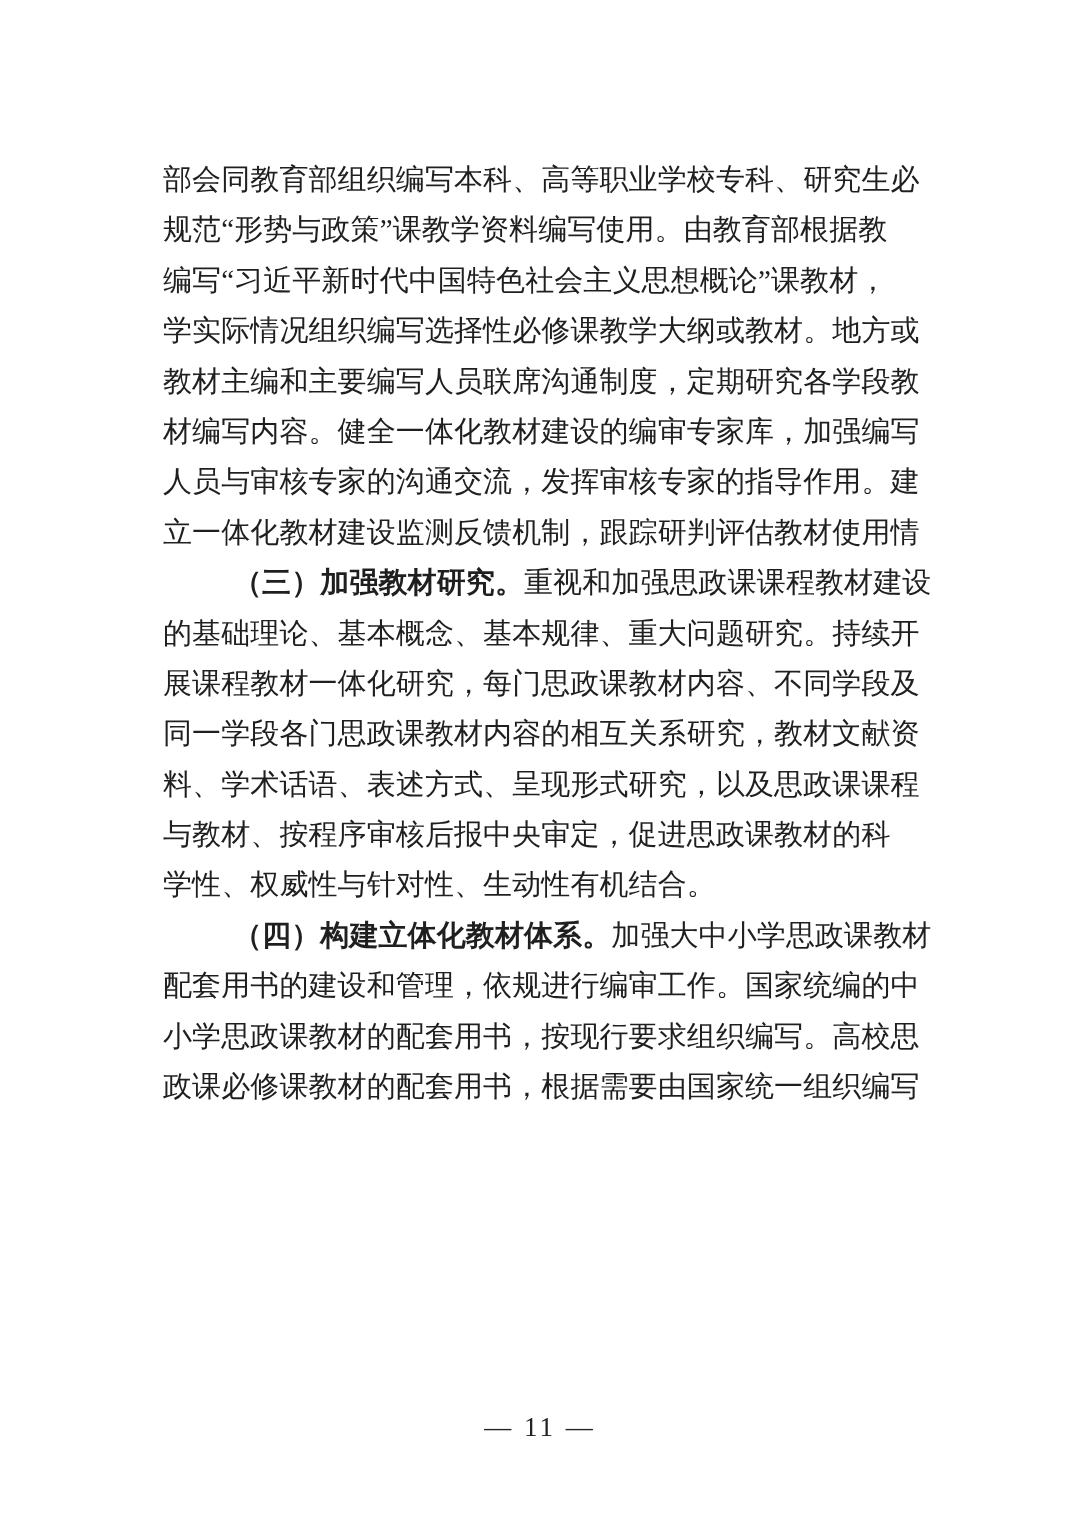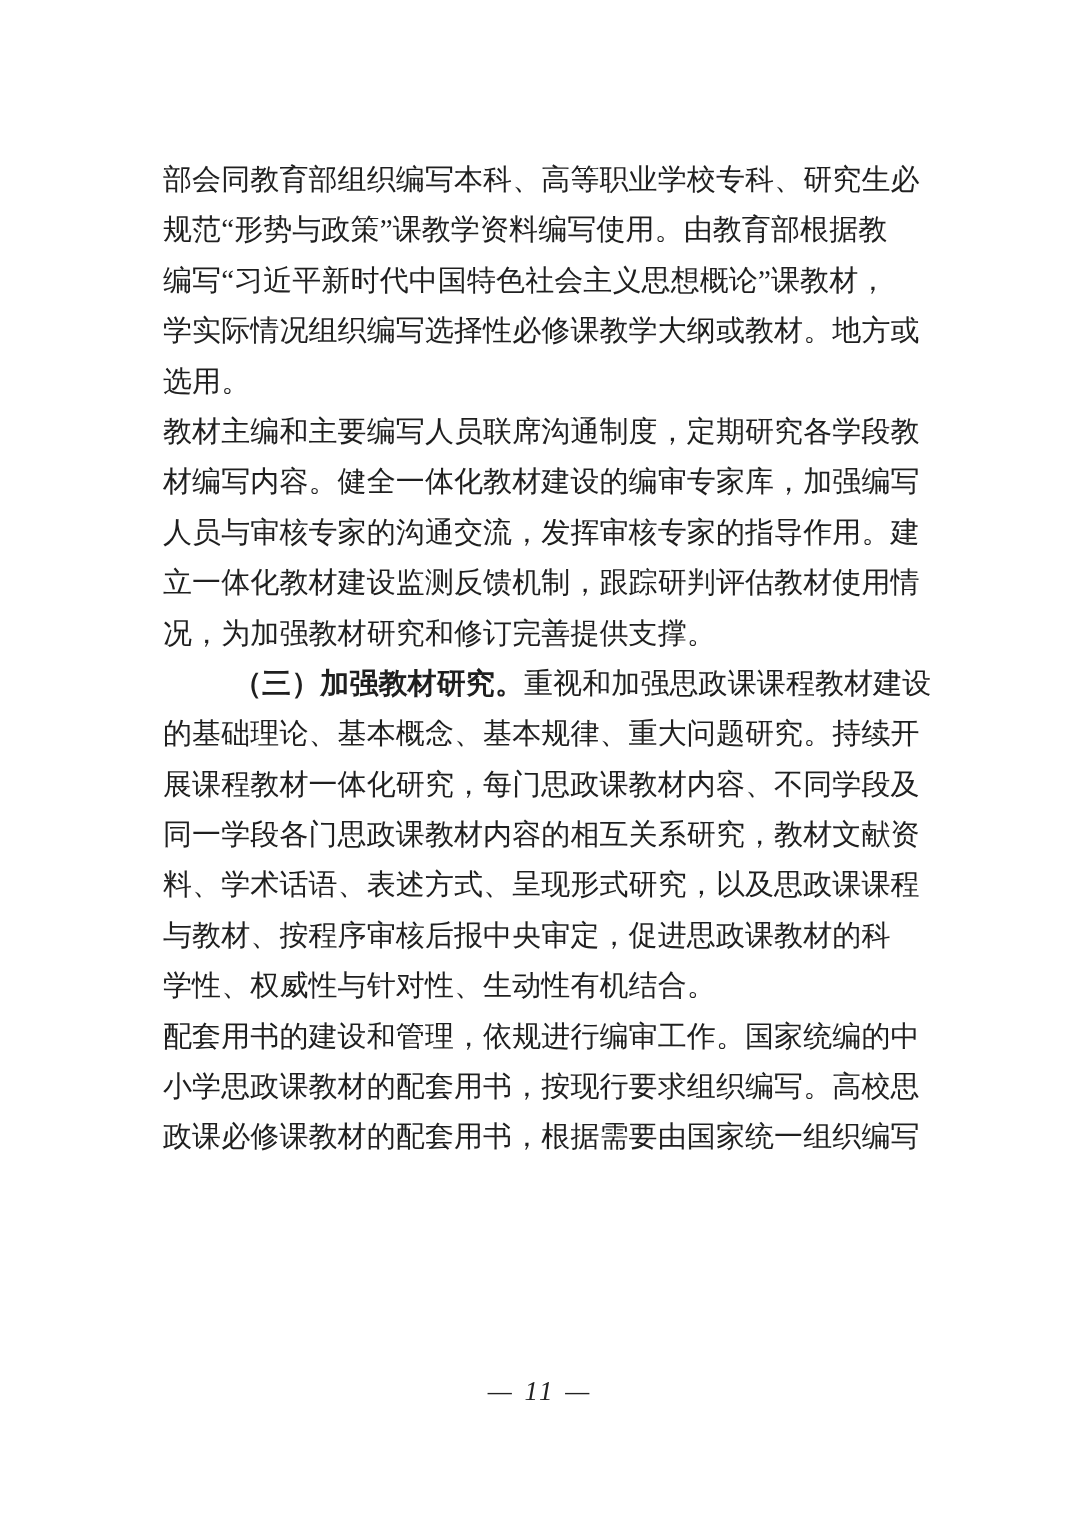--- a/index.html
+++ b/index.html
@@ -32,52 +32,52 @@
     color: #1f1f1f;
   }
   .line.indent {
     padding-left: 70px;
   }
   .line .b {
     font-weight: 700;
   }
   .page-number {
     position: absolute;
-    top: 1376px;
+    top: 1412px;
     left: 0;
     width: 100%;
     text-align: center;
     font-size: 27px;
     letter-spacing: 3px;
     color: #222222;
-    font-style: italic;
   }
 </style>
 </head>
 <body>
 
 <div class="page">
   <div class="text-block">
     <div class="line">部会同教育部组织编写本科、高等职业学校专科、研究生必</div>
     <div class="line">规范“形势与政策”课教学资料编写使用。由教育部根据教</div>
     <div class="line">编写“习近平新时代中国特色社会主义思想概论”课教材，</div>
     <div class="line">学实际情况组织编写选择性必修课教学大纲或教材。地方或</div>
-    <div class="line">选用。</div>
     <div class="line">教材主编和主要编写人员联席沟通制度，定期研究各学段教</div>
     <div class="line">材编写内容。健全一体化教材建设的编审专家库，加强编写</div>
     <div class="line">人员与审核专家的沟通交流，发挥审核专家的指导作用。建</div>
     <div class="line">立一体化教材建设监测反馈机制，跟踪研判评估教材使用情</div>
-    <div class="line">况，为加强教材研究和修订完善提供支撑。</div>
     <div class="line indent">
       <span class="b">（三）加强教材研究。</span><span>重视和加强思政课课程教材建设</span>
     </div>
     <div class="line">的基础理论、基本概念、基本规律、重大问题研究。持续开</div>
     <div class="line">展课程教材一体化研究，每门思政课教材内容、不同学段及</div>
     <div class="line">同一学段各门思政课教材内容的相互关系研究，教材文献资</div>
     <div class="line">料、学术话语、表述方式、呈现形式研究，以及思政课课程</div>
     <div class="line">与教材、按程序审核后报中央审定，促进思政课教材的科</div>
     <div class="line">学性、权威性与针对性、生动性有机结合。</div>
+    <div class="line indent">
+      <span class="b">（四）构建立体化教材体系。</span><span>加强大中小学思政课教材</span>
+    </div>
     <div class="line">配套用书的建设和管理，依规进行编审工作。国家统编的中</div>
     <div class="line">小学思政课教材的配套用书，按现行要求组织编写。高校思</div>
     <div class="line">政课必修课教材的配套用书，根据需要由国家统一组织编写</div>
   </div>
   <div class="page-number">— 11 —</div>
 </div>
 
 </body></html>

